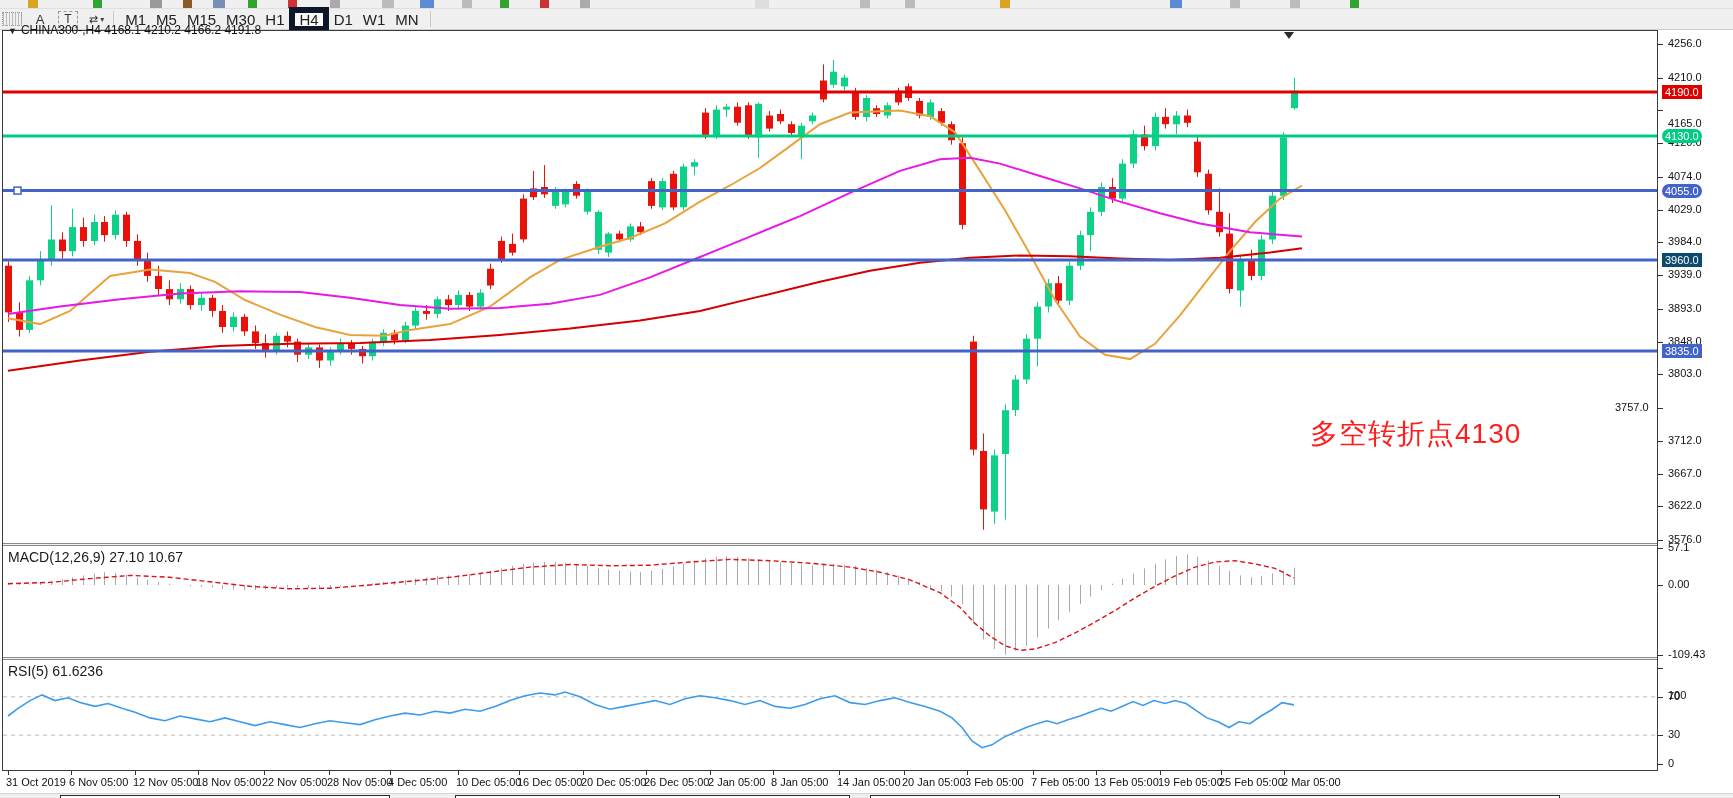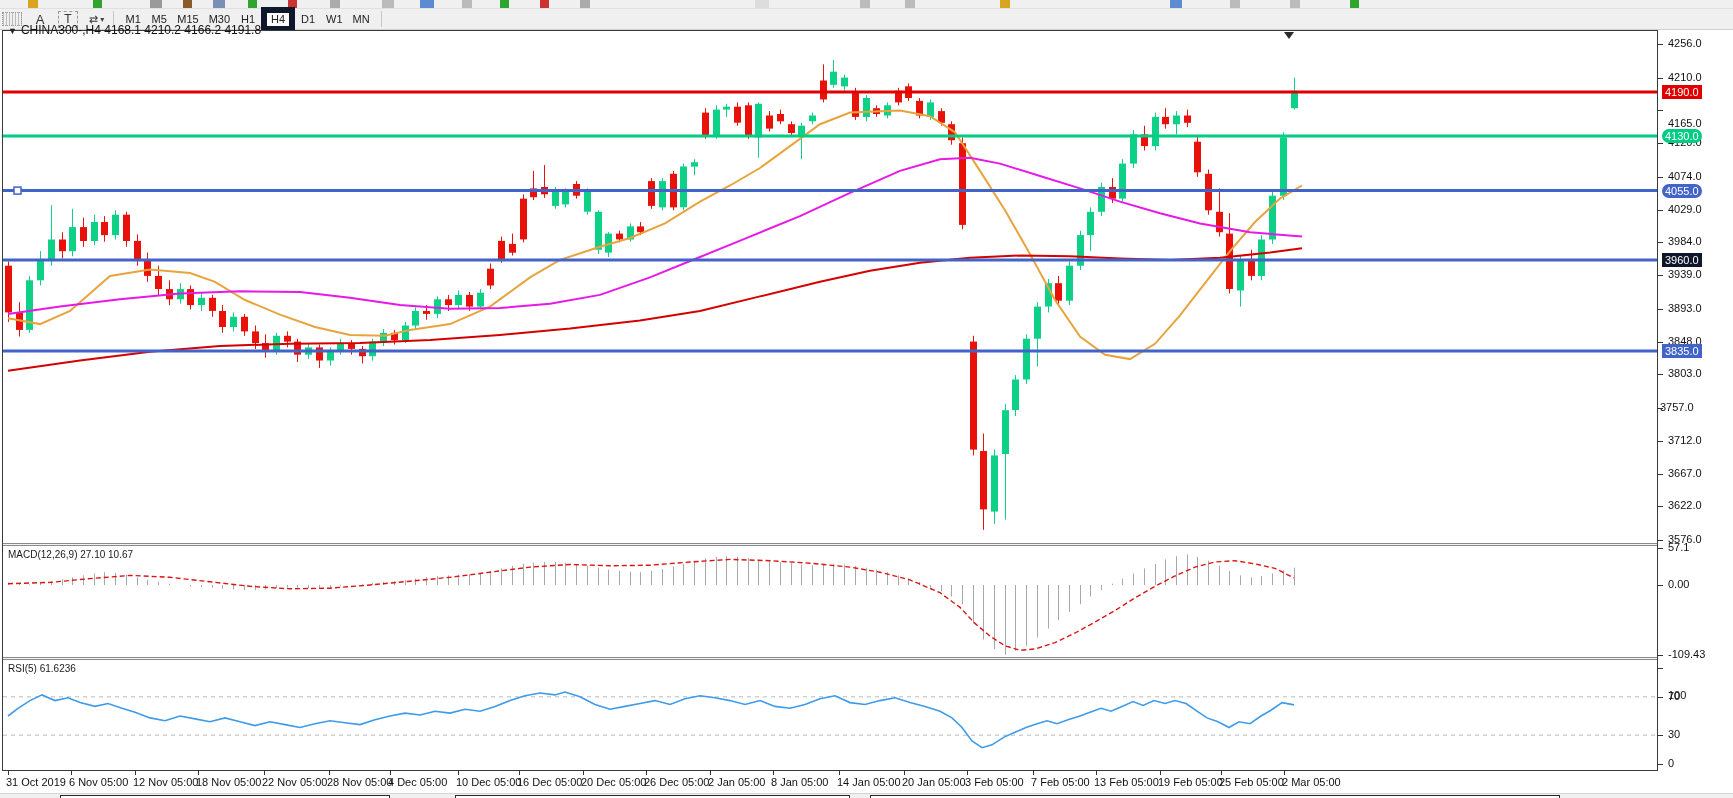--- a/index.html
+++ b/index.html
@@ -12,32 +12,32 @@
   .top-strip .frag{position:absolute;top:0;height:8px;}
   
   .toolbar{position:absolute;left:0;top:9px;width:1733px;height:21px;background:#f0f0f0;
            border-bottom:1px solid #cfcfcf;display:flex;align-items:center;font-size:11px;color:#222;}
   .grip{width:20px;height:14px;margin-left:2px;border:1px dotted #9a9a9a;background:
         repeating-linear-gradient(90deg,#bbb 0 1px,transparent 1px 3px);}
   .tool-btn{min-width:20px;height:17px;margin-left:8px;display:flex;align-items:center;justify-content:center;
             padding:0 3px;color:#333;}
   .tsep{width:1px;height:16px;background:#c8c8c8;margin:0 6px;}
   .tf-btn{min-width:26px;height:25px;display:flex;align-items:center;justify-content:center;
-          font-size:11px;color:#222;padding:0 4px;border:1px solid transparent;}
+          font-size:15px;color:#222;padding:0 4px;border:1px solid transparent;}
   .tf-btn.active{background:#fbfbfb;border:6px solid #0f172a;}
   .caret{font-size:8px;color:#444;margin-left:2px;}
   
   .plot-frame{position:absolute;left:2px;top:30px;width:1656px;height:741px;border:1px solid #3a3a3a;background:#fff;}
   .axis-col{position:absolute;left:1658px;top:30px;width:75px;height:741px;background:#fff;}
   svg.layer{position:absolute;left:0;top:0;z-index:2;}
   .sep{position:absolute;left:3px;width:1654px;height:3px;background:#f2f2f2;
        border-top:1px solid #8a8a8a;border-bottom:1px solid #8a8a8a;z-index:3;}
   .chart-title{position:absolute;left:8px;top:23px;font-size:12px;font-weight:normal;color:#111;z-index:4;}
   .chart-title .tri{font-size:9px;margin-right:4px;color:#222;}
-  .pane-label{position:absolute;left:8px;font-size:10px;color:#1a1a1a;z-index:4;}
+  .pane-label{position:absolute;left:8px;font-size:14px;color:#1a1a1a;z-index:4;}
   .annotation{position:absolute;font-size:28px;font-weight:500;z-index:4;letter-spacing:1px;}
   .shift-marker{position:absolute;width:0;height:0;border-left:5px solid transparent;
         border-right:5px solid transparent;border-top:7px solid #2a2a2a;z-index:4;}
   
   .tick-lab{position:absolute;left:8px;font-size:11px;color:#111;z-index:4;white-space:nowrap;}
   .tick-dash{position:absolute;left:0;width:5px;height:1px;background:#333;z-index:4;}
   .px-lab{position:absolute;left:2px;font-size:11px;color:#fff;padding:1px 3px 1px 3px;z-index:5;white-space:nowrap;}
   
   .date-axis{position:absolute;left:0;top:771px;width:1733px;height:22px;background:#fff;z-index:4;}
   .date-tick{position:absolute;top:0;width:1px;height:4px;background:#333;}
@@ -484,20 +484,21 @@
   <div class="sep" style="top:543px;"></div>
   <div class="sep" style="top:657px;"></div>
 
   <div class="chart-title">
     <span class="tri">▼</span><span>CHINA300-,H4  4168.1 4210.2 4166.2 4191.8</span>
   </div>
 
   <div class="pane-label" style="top:549px;">MACD(12,26,9) 27.10 10.67</div>
   <div class="pane-label" style="top:663px;">RSI(5) 61.6236</div>
 
+  <div class="annotation" id="annotation" style="left: 1310px; top: 415px; color: rgb(254, 30, 30);">多空转折点4130</div>
   <div class="shift-marker" id="shift-marker" style="left: 1284px; top: 32px;"></div>
 
   <div id="right-axis-labels">
       <div class="tick-lab" style="top: 37px; left: 1668px;">4256.0</div>
       <div class="tick-dash" style="top: 44px; left: 1658px;"></div>
       <div class="tick-lab" style="top: 70.5524px; left: 1668px; text-align: center;">4210.0</div>
       <div class="tick-dash" style="top: 77.5524px; left: 1658px;"></div>
       <div class="tick-lab" style="top: 103.375px; left: 1668px; margin-top: 14px;">4165.0</div>
       <div class="tick-dash" style="top: 110.375px; left: 1658px;"></div>
       <div class="tick-lab" style="top: 136.198px; left: 1668px;">4120.0</div>
@@ -509,34 +510,34 @@
       <div class="tick-lab" style="top: 235.397px; left: 1668px;">3984.0</div>
       <div class="tick-dash" style="top: 242.397px; left: 1658px;"></div>
       <div class="tick-lab" style="top: 268.22px; left: 1668px;">3939.0</div>
       <div class="tick-dash" style="top: 275.22px; left: 1658px;"></div>
       <div class="tick-lab" style="top: 301.772px; left: 1668px;">3893.0</div>
       <div class="tick-dash" style="top: 308.772px; left: 1658px;"></div>
       <div class="tick-lab" style="top: 334.595px; left: 1668px;">3848.0</div>
       <div class="tick-dash" style="top: 341.595px; left: 1658px;"></div>
       <div class="tick-lab" style="top: 367.418px; left: 1668px;">3803.0</div>
       <div class="tick-dash" style="top: 374.418px; left: 1658px;"></div>
-      <div class="tick-lab" style="top: 400.971px; left: 1660px;">3757.0</div>
+      <div class="tick-lab" style="top: 400.971px; left: 1615px;">3757.0</div>
       <div class="tick-dash" style="top: 407.971px; left: 1658px;"></div>
       <div class="tick-lab" style="top: 433.794px; left: 1668px;">3712.0</div>
       <div class="tick-dash" style="top: 440.794px; left: 1658px;"></div>
       <div class="tick-lab" style="top: 466.617px; left: 1668px;">3667.0</div>
       <div class="tick-dash" style="top: 473.617px; left: 1658px;"></div>
       <div class="tick-lab" style="top: 499.44px; left: 1668px;">3622.0</div>
       <div class="tick-dash" style="top: 506.44px; left: 1658px;"></div>
       <div class="tick-lab" style="top: 532.992px; left: 1668px;">3576.0</div>
       <div class="tick-dash" style="top: 539.992px; left: 1658px;"></div>
       <div class="px-lab" style="top: 85.1404px; left: 1662px; background: rgb(224, 0, 0);">4190.0</div>
       <div class="px-lab" style="top: 128.904px; left: 1662px; background: rgb(0, 204, 132); border-radius: 7px;">4130.0</div>
       <div class="px-lab" style="top: 183.609px; left: 1662px; background: rgb(66, 99, 200); border-radius: 7px;">4055.0</div>
-      <div class="px-lab" style="top: 252.902px; left: 1662px; background: #0f172a;">3960.0</div>
+      <div class="px-lab" style="top: 252.902px; left: 1662px; background: #0c4a6e;">3960.0</div>
       <div class="px-lab" style="top: 344.077px; left: 1662px; background: rgb(66, 99, 200);">3835.0</div>
       <div class="tick-lab" style="top: 541.456px; left: 1668px;">57.1</div>
       <div class="tick-dash" style="top: 548.456px; left: 1658px;"></div>
       <div class="tick-lab" style="top: 578px; left: 1668px;">0.00</div>
       <div class="tick-dash" style="top: 585px; left: 1658px;"></div>
       <div class="tick-lab" style="top: 648.035px; left: 1668px;">-109.43</div>
       <div class="tick-dash" style="top: 655.035px; left: 1658px;"></div>
       <div class="tick-lab" style="top: 661px; left: 1668px; margin-top: 28px;">100</div>
       <div class="tick-dash" style="top: 668px; left: 1658px;"></div>
       <div class="tick-lab" style="top: 689.8px; left: 1668px;">70</div>

